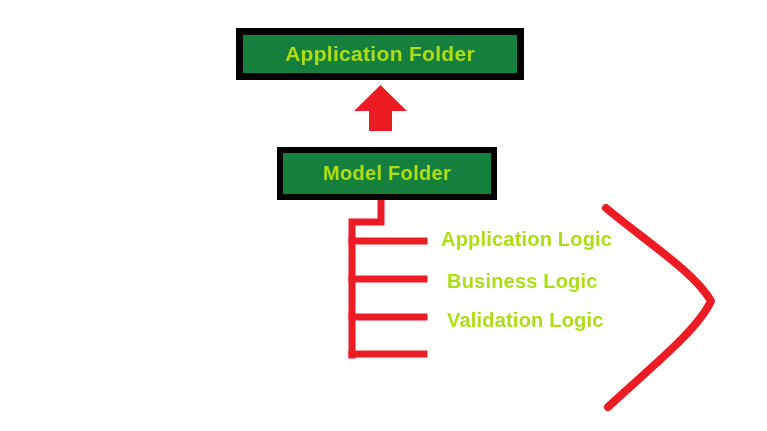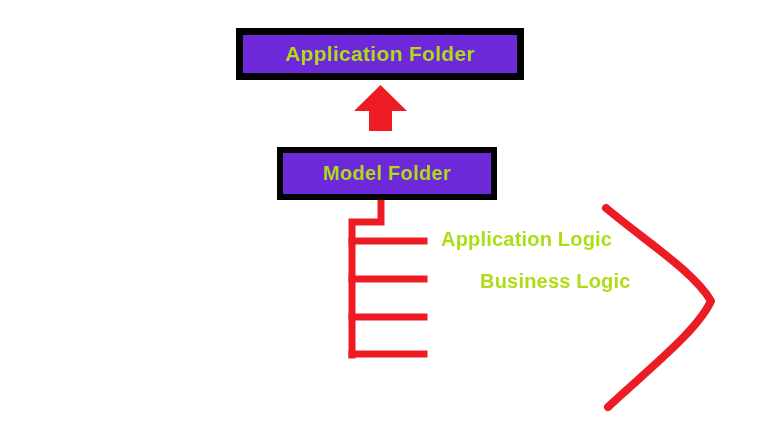--- a/index.html
+++ b/index.html
@@ -24,21 +24,21 @@
     top: 0;
     width: 767px;
     height: 431px;
     display: block;
   }
 
   
   .node-box {
     position: absolute;
     box-sizing: border-box;
-    background: #6d28d9;
+    background: #15803d;
     display: flex;
     align-items: center;
     justify-content: center;
   }
   #box-application-folder {
     left: 236px;
     top: 28px;
     width: 288px;
     height: 52px;
     border: 7px solid #000000;
@@ -70,21 +70,21 @@
     position: absolute;
     color: #aedd16;
     font-family: Liberation Sans, sans-serif;
     font-weight: bold;
     font-size: 20px;
     white-space: nowrap;
     letter-spacing: 0.2px;
     line-height: 1;
   }
   #branch-label-0 { left: 441px; top: 229px; }
-  #branch-label-1 { left: 447px; top: 271px; margin-left: 33px; }
+  #branch-label-1 { left: 447px; top: 271px; }
   #branch-label-2 { left: 447px; top: 310px; }
   #branch-label-3 { left: 450px; top: 347px; }
 </style>
 </head>
 <body>
 
 <div id="diagram-canvas">
 
   <svg id="diagram-svg" viewBox="0 0 767 431" xmlns="http://www.w3.org/2000/svg">
 
@@ -119,14 +119,15 @@
   <div class="node-box" id="box-application-folder">
     <span class="node-label" id="label-application-folder">Application Folder</span>
   </div>
 
   <div class="node-box" id="box-model-folder">
     <span class="node-label" id="label-model-folder">Model Folder</span>
   </div>
 
   <span class="branch-label" id="branch-label-0">Application Logic</span>
   <span class="branch-label" id="branch-label-1">Business Logic</span>
+  <span class="branch-label" id="branch-label-2">Validation Logic</span>
 
 </div>
 
 </body></html>

